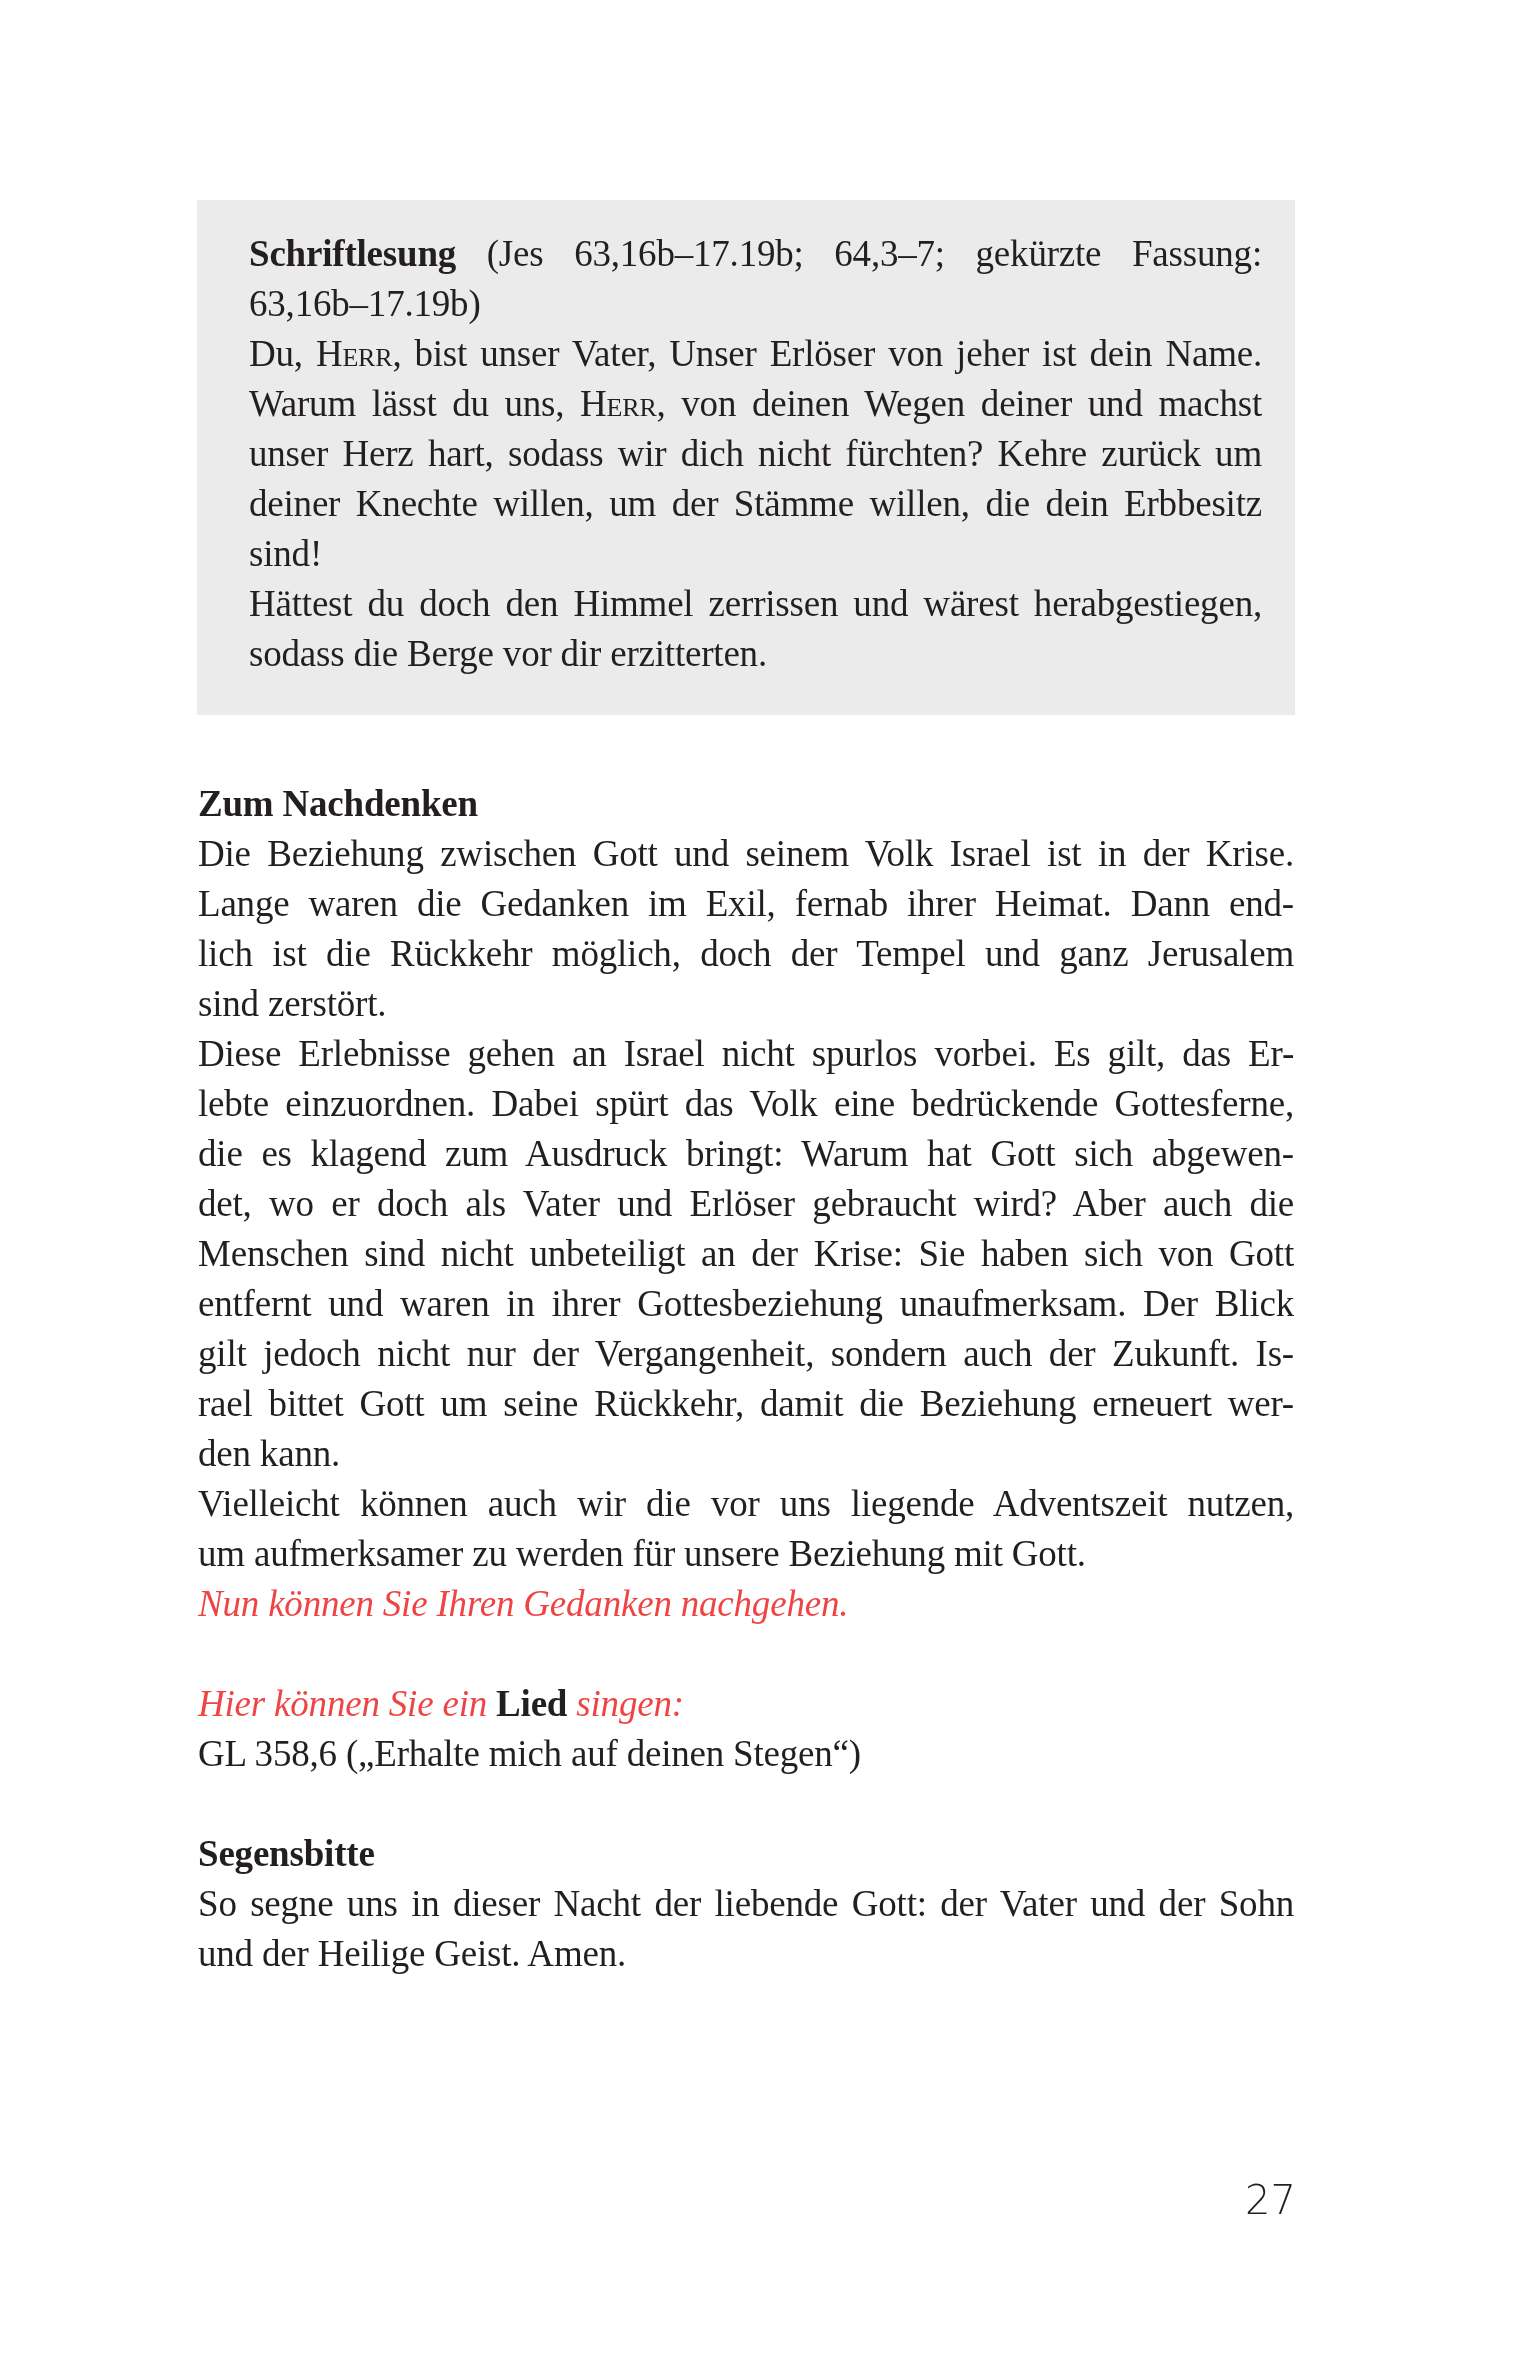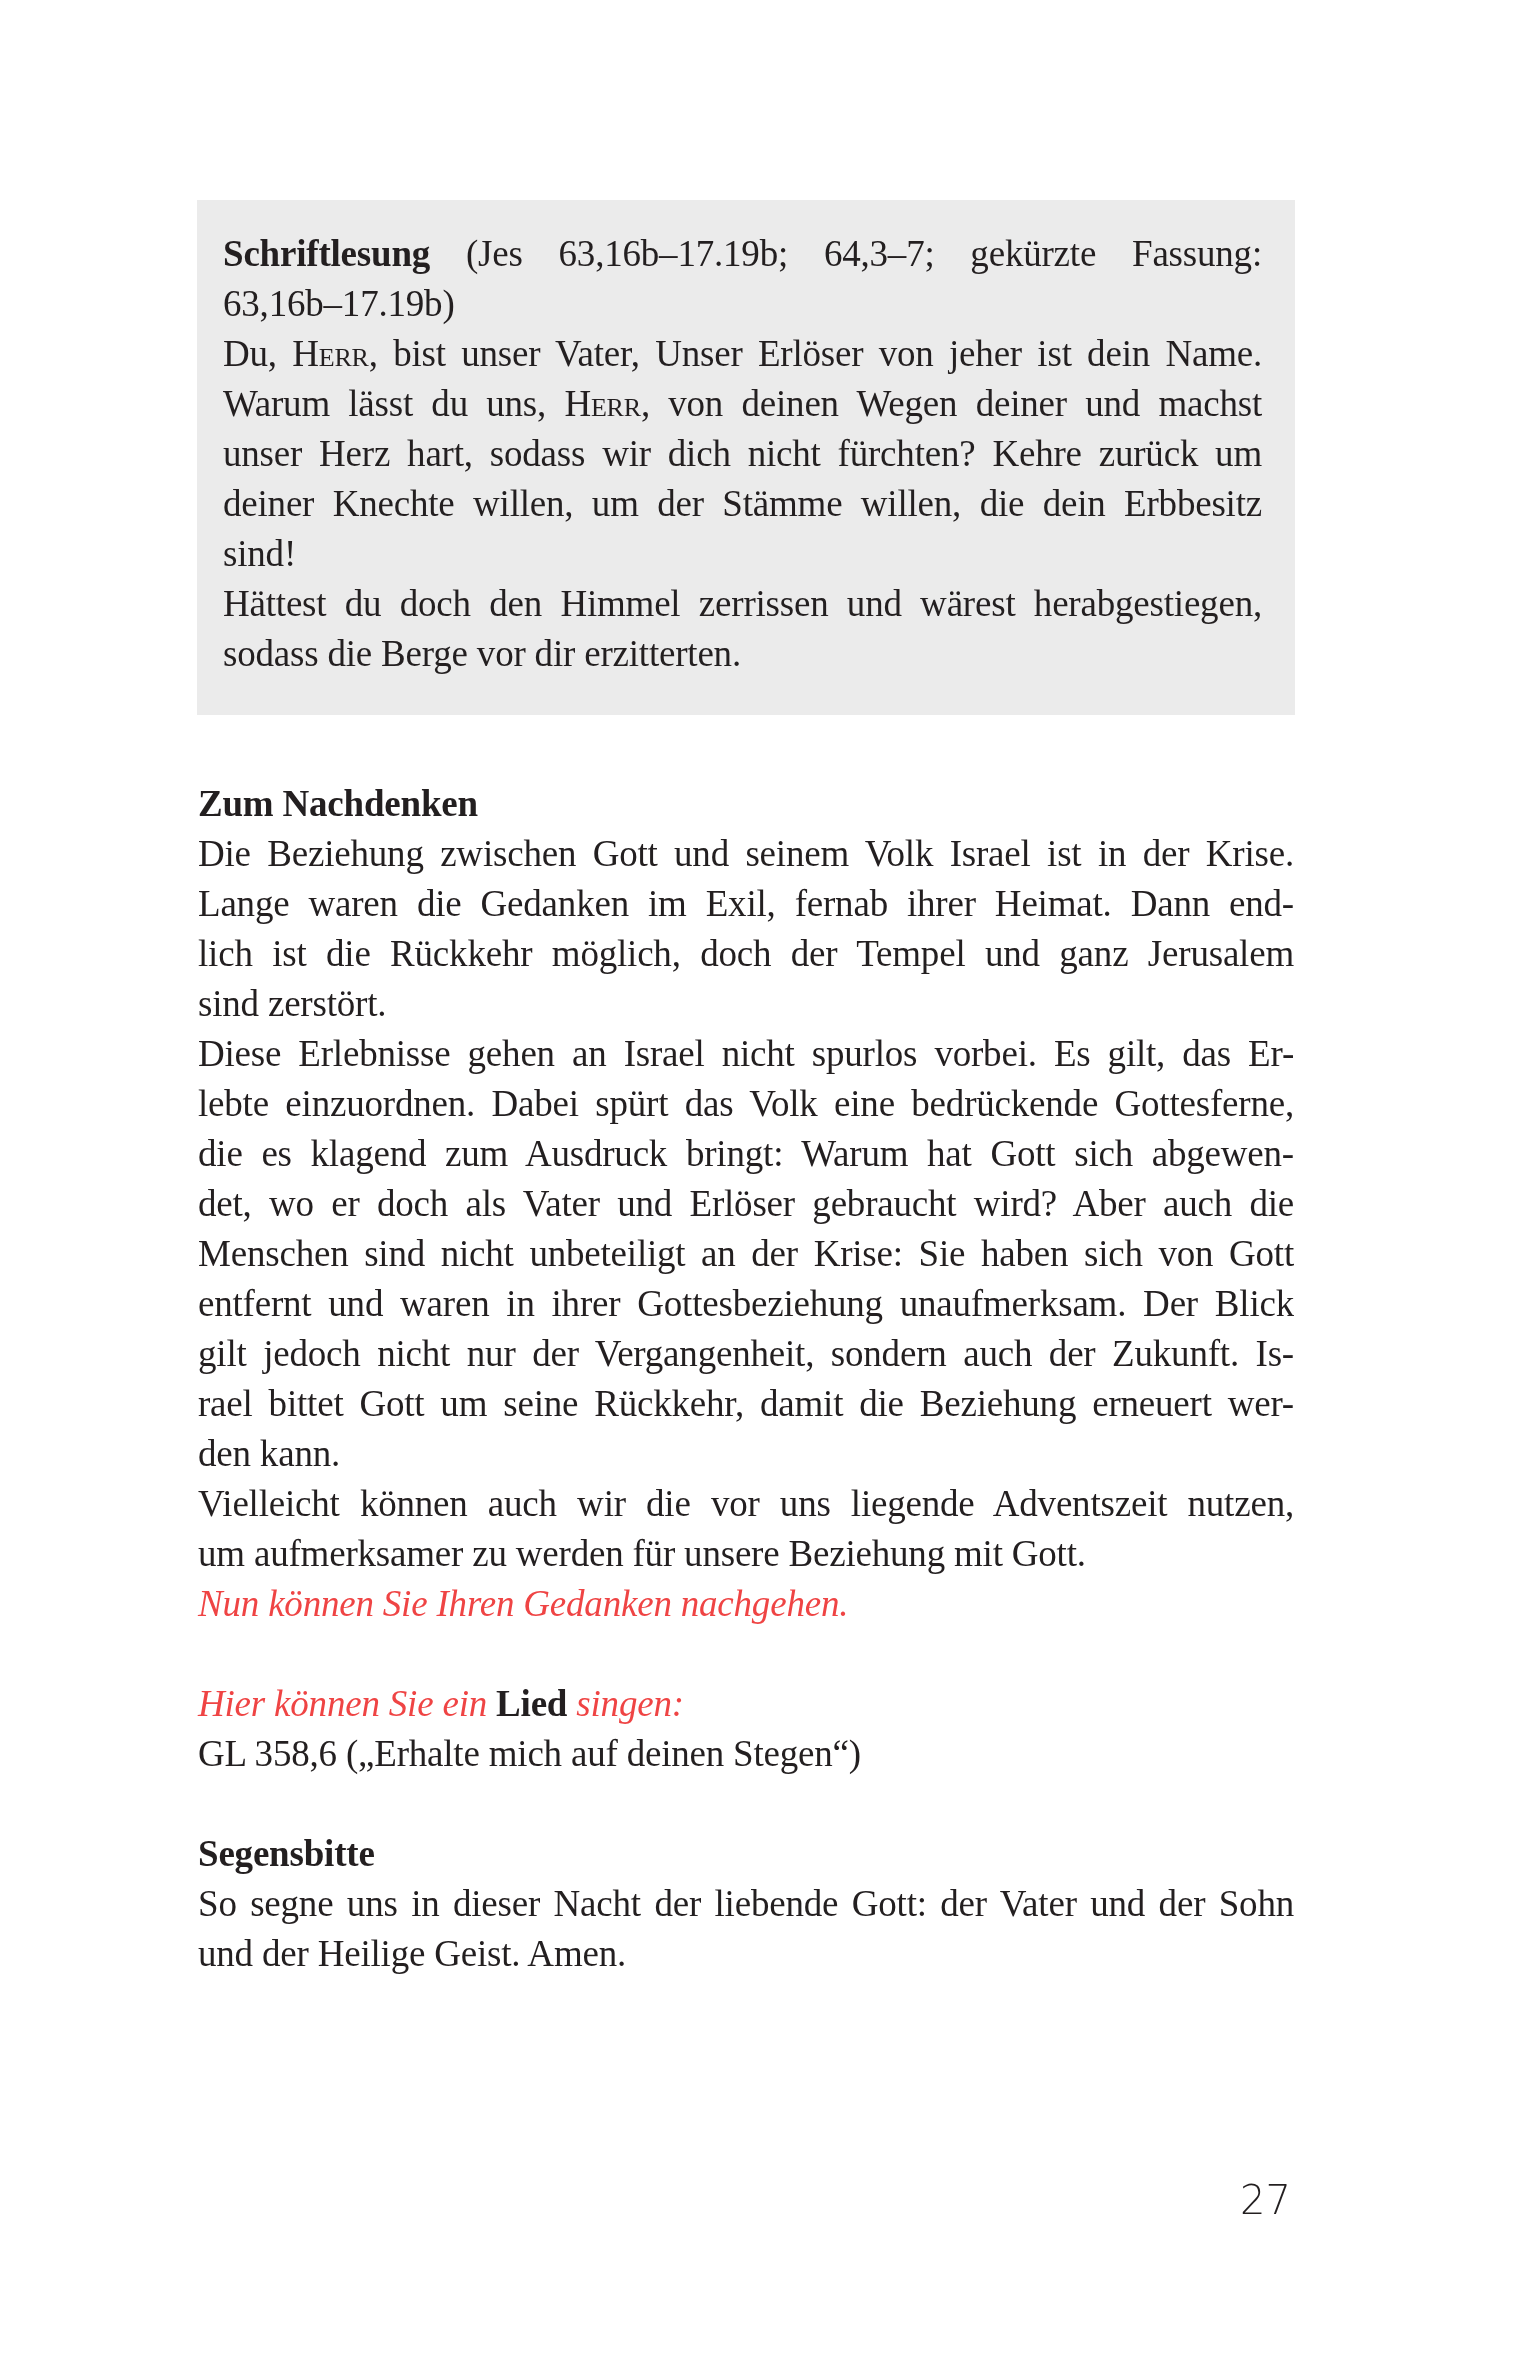--- a/index.html
+++ b/index.html
@@ -1,29 +1,29 @@
 <!DOCTYPE html>
 <html><head>
 <meta charset="utf-8">
 <style>
   html, body { margin: 0; padding: 0; background: #ffffff; }
   body { width: 1533px; height: 2361px; position: relative; overflow: hidden;
          font-family: "Liberation Serif", "DejaVu Serif", serif; color: #231f20; }
   .page { position: absolute; left: 0; top: 0; width: 1533px; height: 2361px; }
   .reading-box { position: absolute; left: 197px; top: 200px; width: 1098px; height: 515px;
-                 background: #ebebeb; box-sizing: border-box; padding: 29px 33px 0 26px; }
+                 background: #ebebeb; box-sizing: border-box; padding: 29px 33px 0 52px; }
   .line { display: block; font-size: 37px; line-height: 50px; height: 50px; white-space: nowrap;
           overflow: visible; letter-spacing: -0.2px; }
   .j { text-align: justify; text-align-last: justify; white-space: normal; overflow: hidden; }
   .main { position: absolute; left: 198px; top: 779px; width: 1096px; }
   .bold { font-weight: bold; }
   .hint { font-style: italic; color: #ef4444; }
   .sc { font-variant: small-caps; }
   .gap { height: 50px; }
-  .page-number { position: absolute; left: 1240px; top: 2175px; width: 56px; 
+  .page-number { position: absolute; left: 1240px; top: 2175px; width: 56px; text-align: right;
                  font-family: "DejaVu Sans", "Liberation Sans", sans-serif; font-size: 40px; line-height: 50px;
                  color: #231f20; font-weight: 300; }
 </style>
 </head>
 <body>
 
 <div class="page">
 
   <div class="reading-box">
     <div class="line j">

